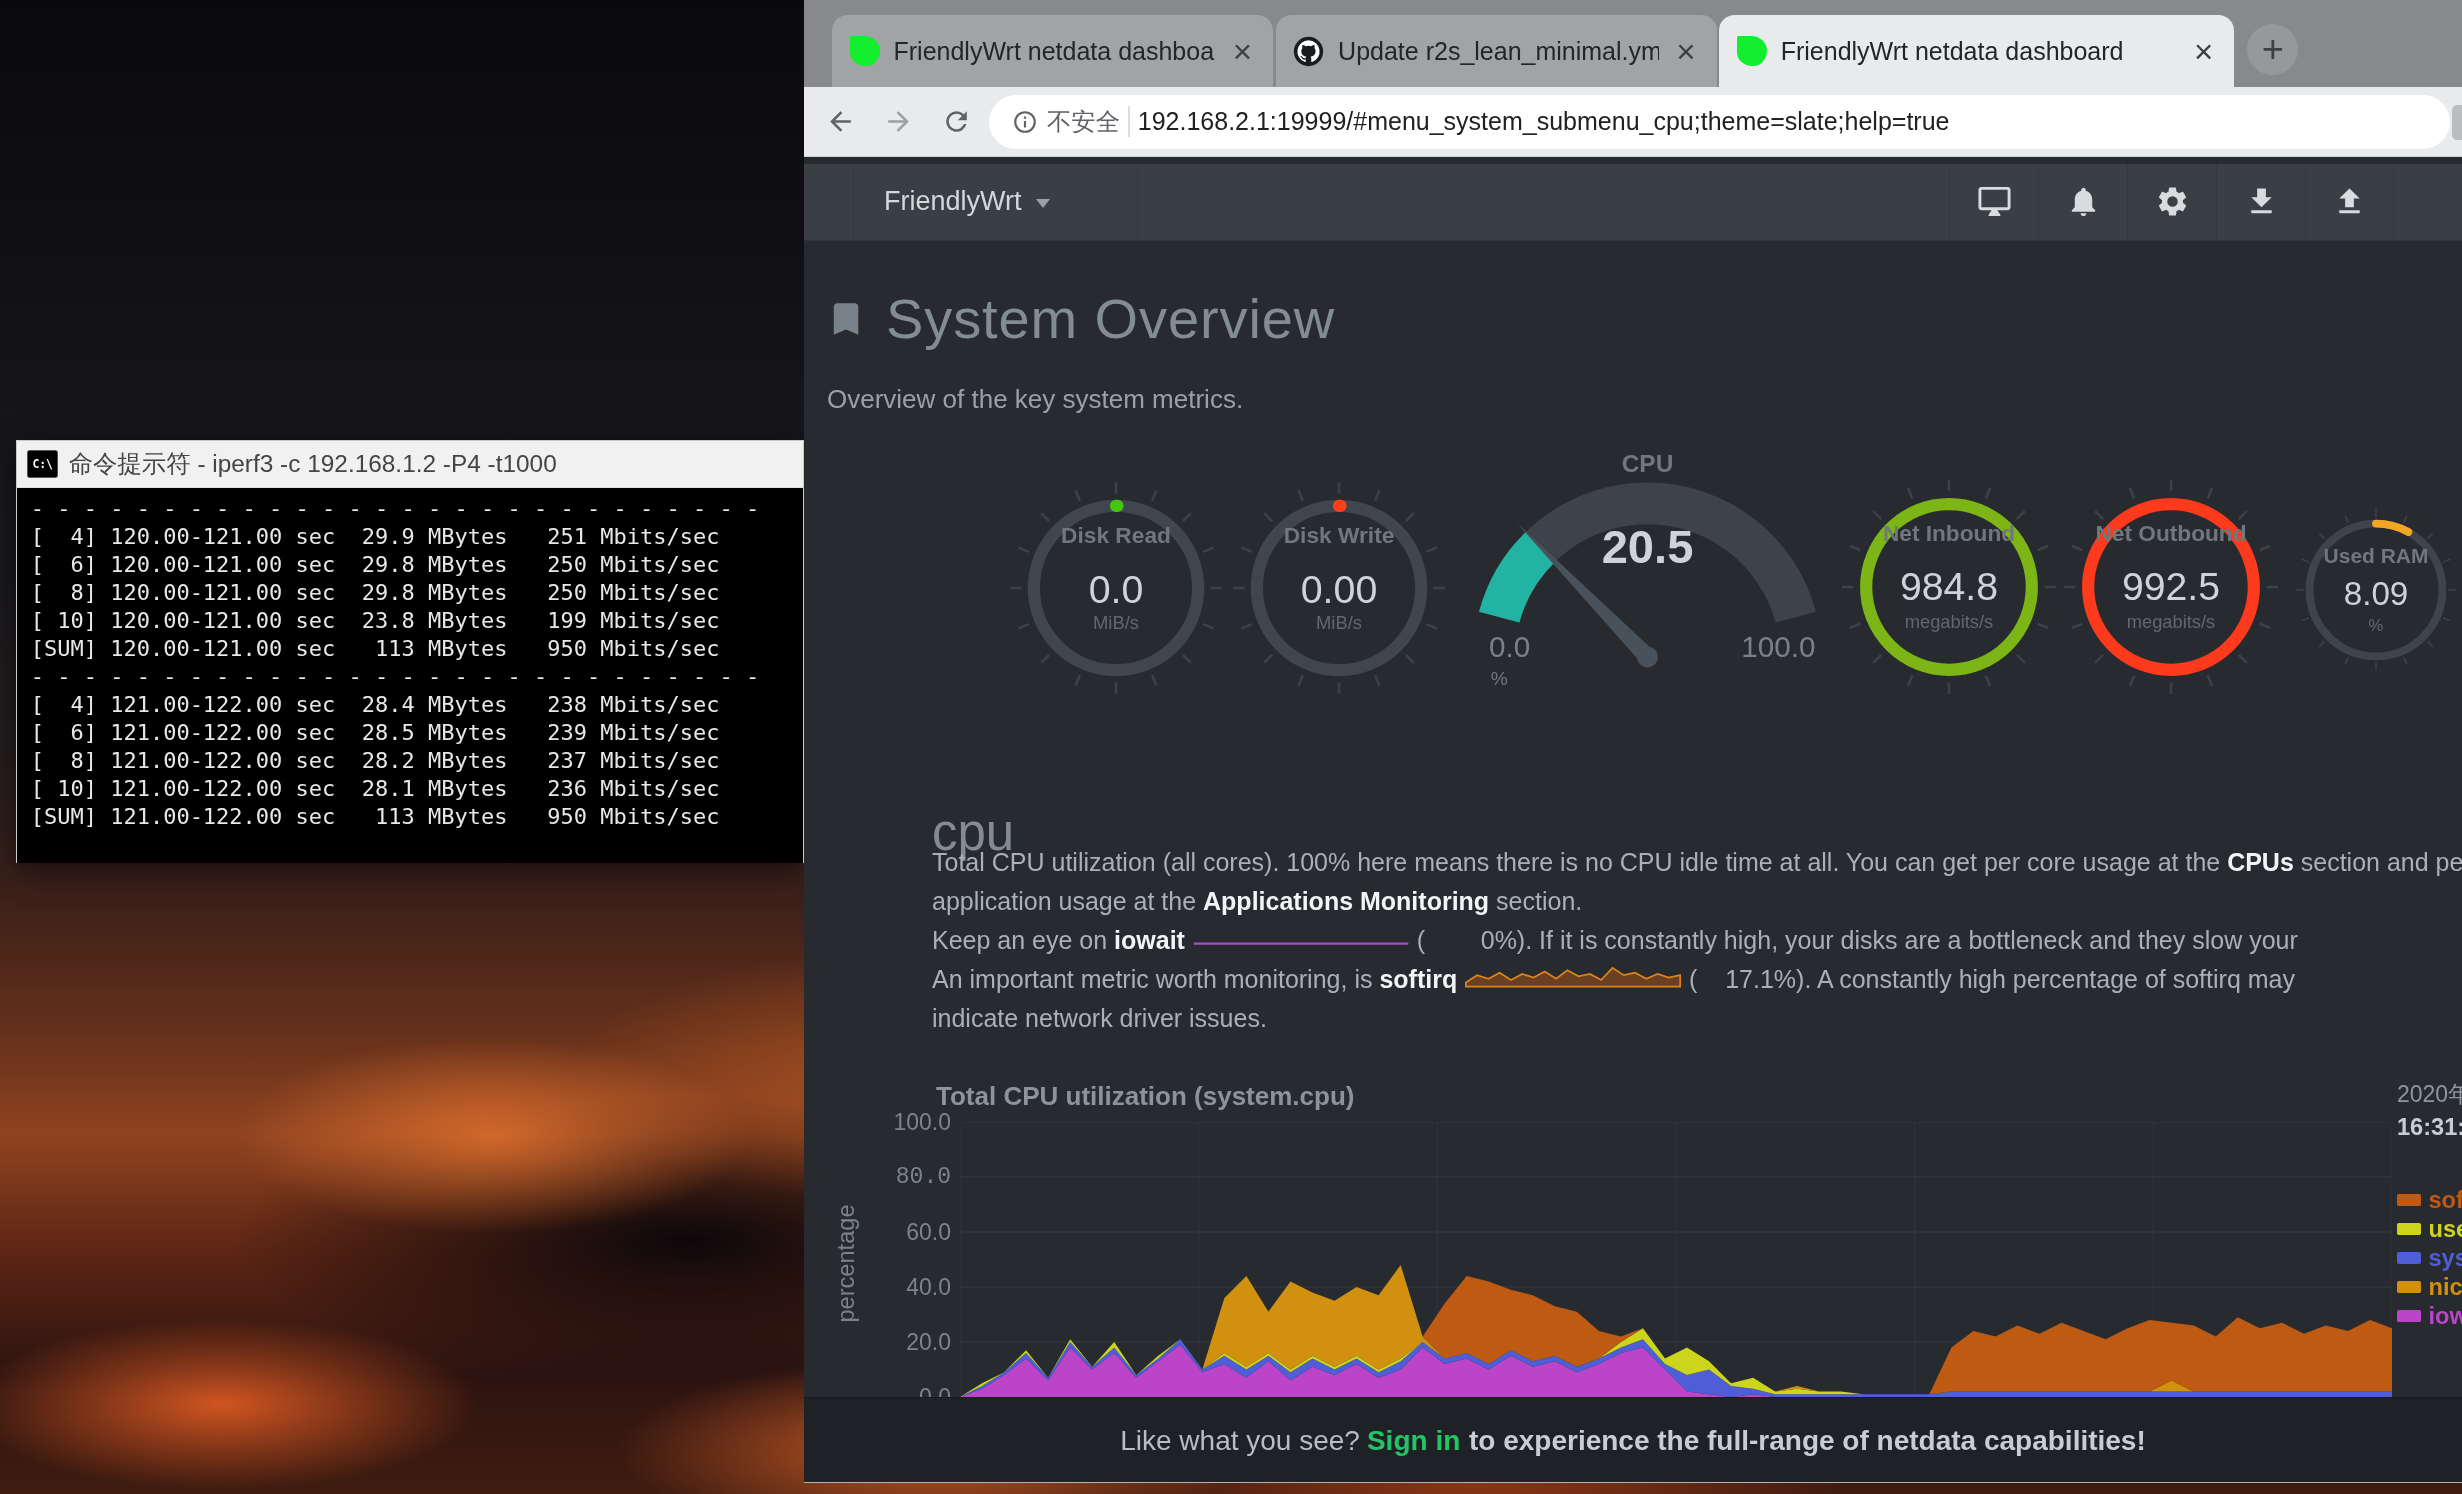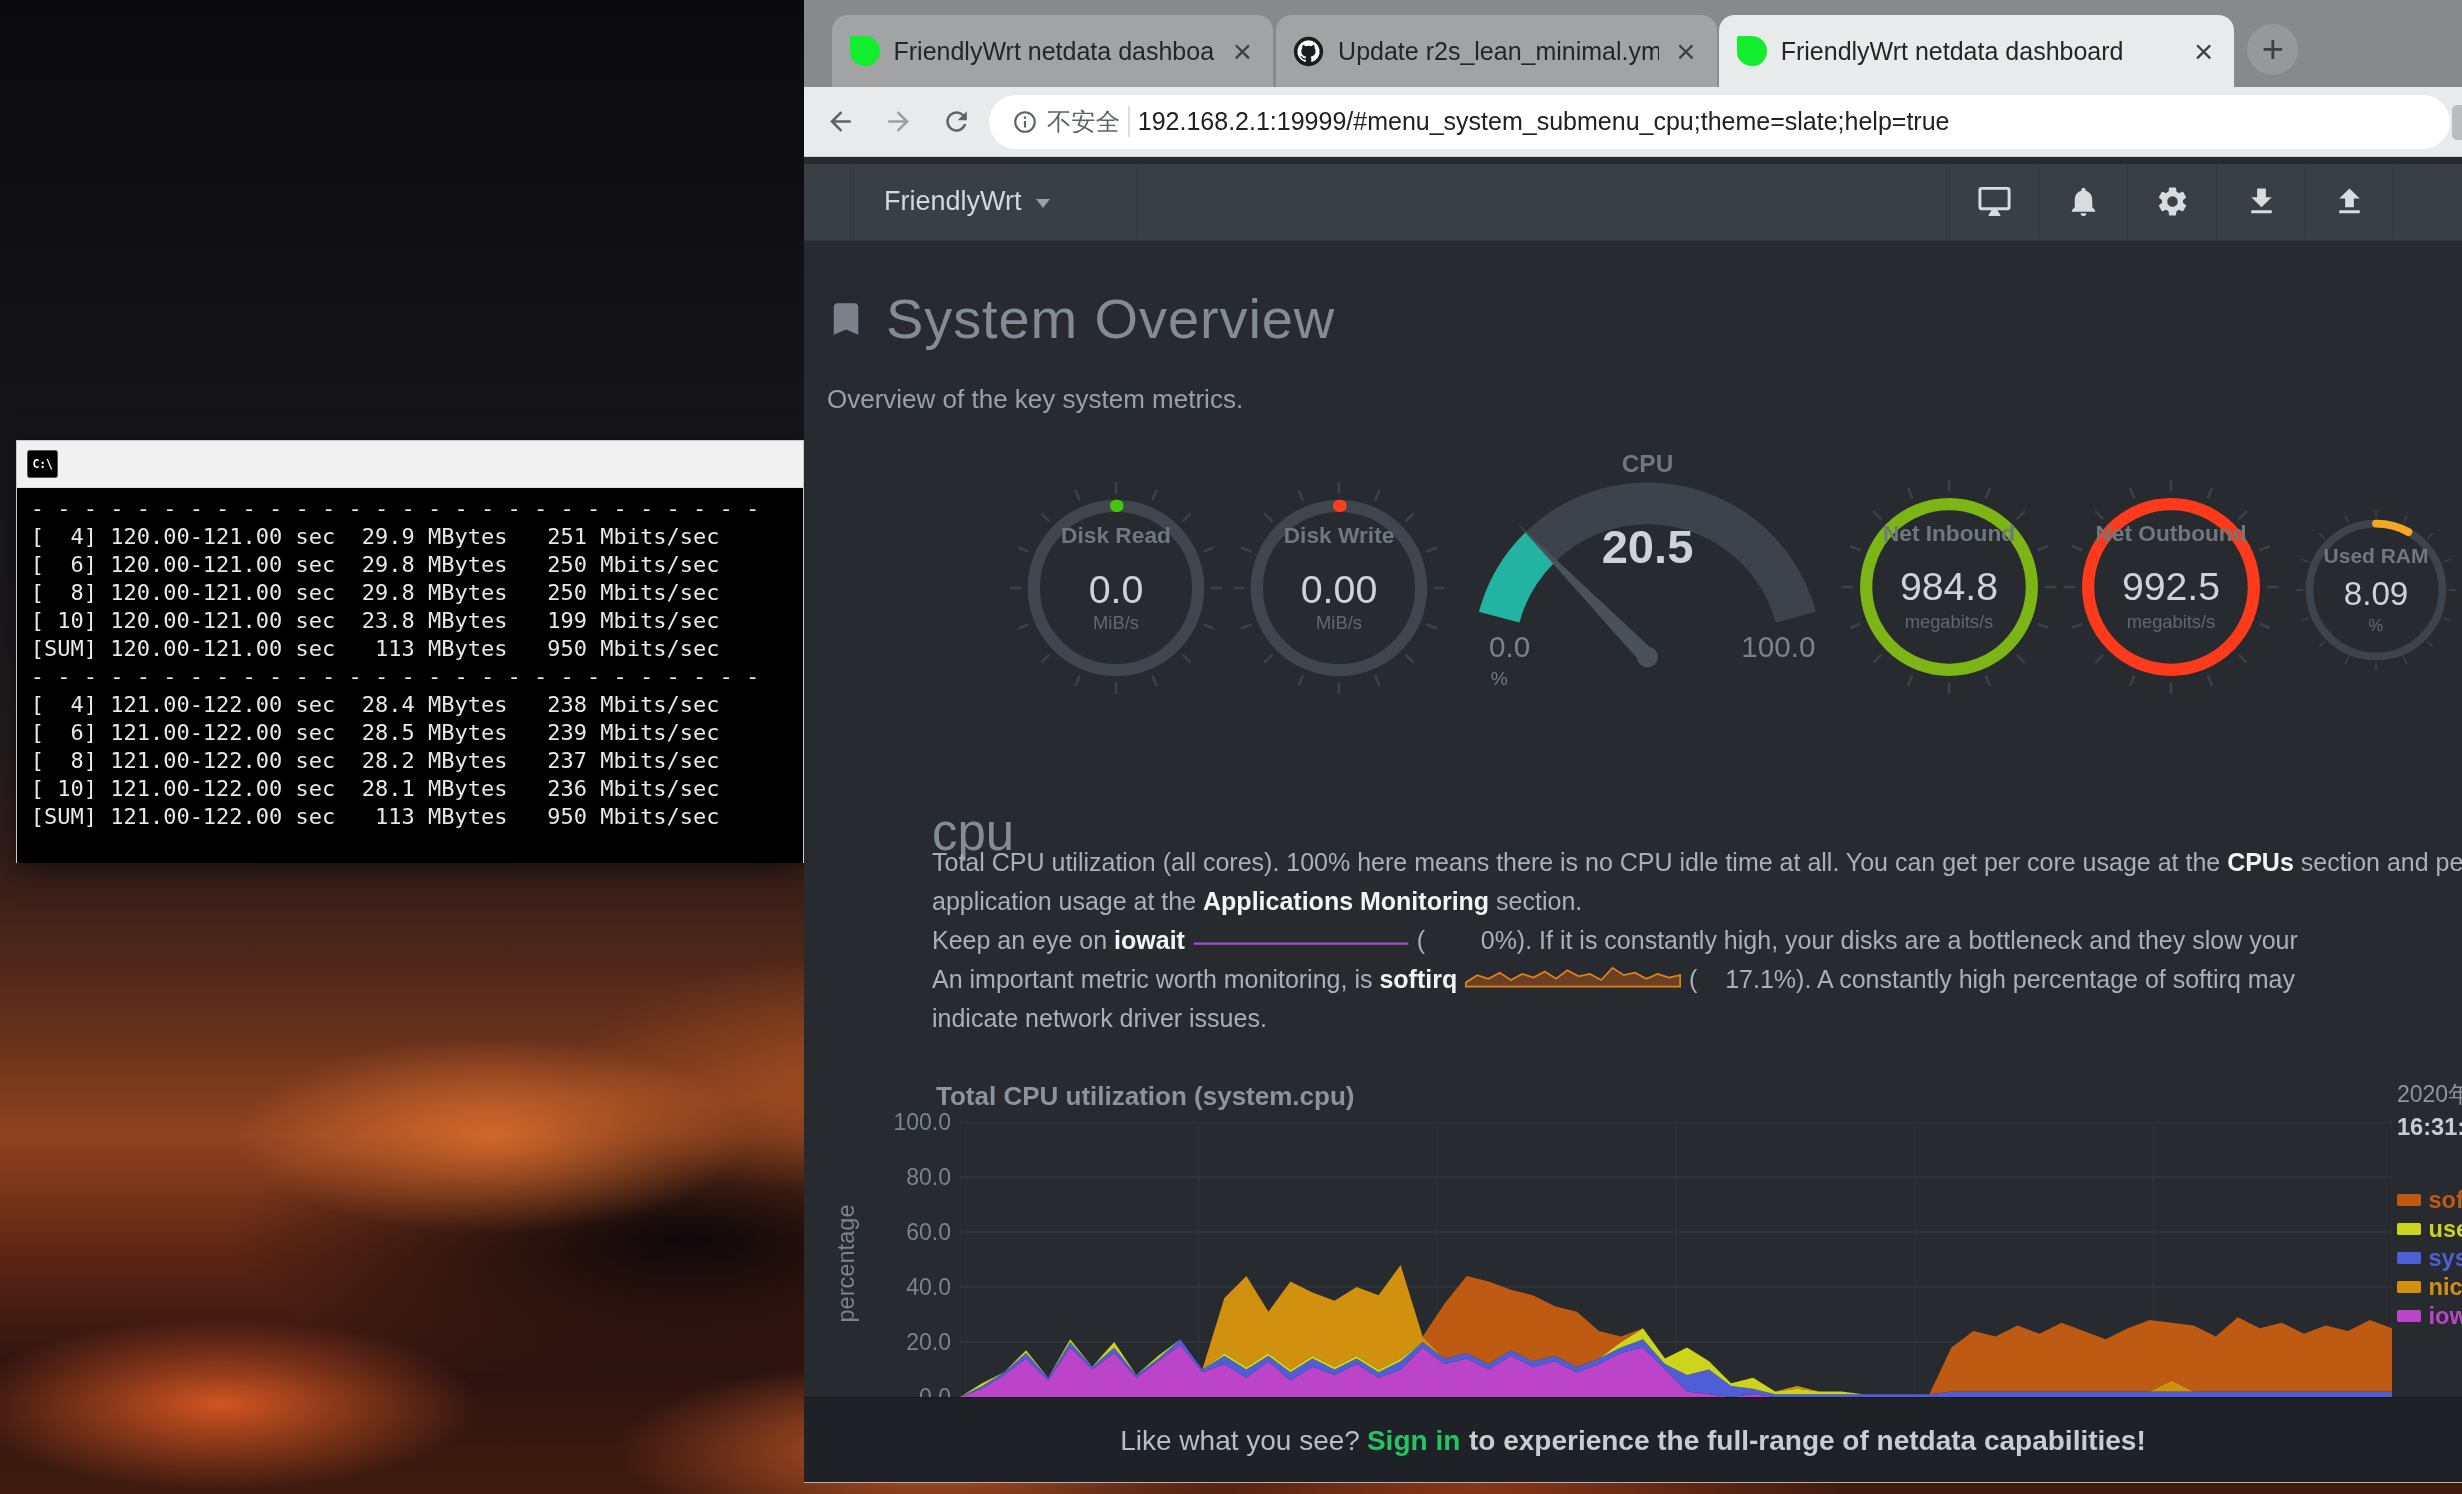--- a/index.html
+++ b/index.html
@@ -111,20 +111,21 @@
   .nd-footer .f-post { font-size:28px; font-weight:bold; color:#c6cdd3; }
 </style>
 </head>
 <body>
 
 <div class="screen">
 
   <div class="terminal">
     <div class="term-titlebar">
       <div class="cmd-icon">C:\</div>
+      <div class="term-title">命令提示符 - iperf3  -c 192.168.1.2 -P4 -t1000</div>
     </div>
     <div class="term-body">
       <pre id="term-pre">- - - - - - - - - - - - - - - - - - - - - - - - - - - -
 [  4] 120.00-121.00 sec  29.9 MBytes   251 Mbits/sec
 [  6] 120.00-121.00 sec  29.8 MBytes   250 Mbits/sec
 [  8] 120.00-121.00 sec  29.8 MBytes   250 Mbits/sec
 [ 10] 120.00-121.00 sec  23.8 MBytes   199 Mbits/sec
 [SUM] 120.00-121.00 sec   113 MBytes   950 Mbits/sec
 - - - - - - - - - - - - - - - - - - - - - - - - - - - -
 [  4] 121.00-122.00 sec  28.4 MBytes   238 Mbits/sec
@@ -367,21 +368,21 @@
           <div class="desc-line"><span>An important metric worth monitoring, is </span><b>softirq</b><span> </span><span class="spark"><svg width="218" height="24.4" viewBox="0 0 250 28">
                 <polygon points="2,26 2,21.2 14.947368421052632,12.8 27.894736842105264,17 40.8421052631579,10 53.78947368421053,18.4 66.73684210526316,11.4 79.6842105263158,15.600000000000001 92.63157894736842,8.600000000000001 105.57894736842105,17 118.52631578947368,7.200000000000003 131.47368421052633,14.200000000000001 144.42105263157896,11.4 157.3684210526316,18.4 170.31578947368422,4.400000000000002 183.26315789473685,12.8 196.21052631578948,10 209.1578947368421,17 222.10526315789474,11.4 235.05263157894737,15.600000000000001 248,12.8 248,26" fill="rgba(191,90,18,.45)" stroke="#e0821a" stroke-width="2"></polygon>
               </svg></span><span> (    17.1%). A constantly high percentage of softirq may</span></div>
           <div class="desc-line"><span>indicate network driver issues.</span></div>
         </div>
 
       <div class="chart-title">Total CPU utilization (system.cpu)</div>
       <div class="chart-ylabel">percentage</div>
       <div id="yticks">
           <div class="ytick" style="left: 42px; top: 952px;">100.0</div>
-          <div class="ytick" style="left: 42px; top: 1007px;">80.0</div>
+          <div class="ytick" style="left: 42px; top: 1007px; font-family: Liberation Mono, monospace;">80.0</div>
           <div class="ytick" style="left: 42px; top: 1062px;">60.0</div>
           <div class="ytick" style="left: 42px; top: 1117px;">40.0</div>
           <div class="ytick" style="left: 42px; top: 1172px;">20.0</div>
           <div class="ytick" style="left: 42px; top: 1227px;">0.0</div>
         </div>
       <div class="plot" id="plot"><svg width="1432" height="275" viewBox="0 0 1640 315" preserveAspectRatio="none">
             <line x1="0" y1="252" x2="1640" y2="252" stroke="#31373c" stroke-width="1.5"></line>
             <line x1="0" y1="189" x2="1640" y2="189" stroke="#31373c" stroke-width="1.5"></line>
             <line x1="0" y1="126" x2="1640" y2="126" stroke="#31373c" stroke-width="1.5"></line>
             <line x1="0" y1="63" x2="1640" y2="63" stroke="#31373c" stroke-width="1.5"></line>

